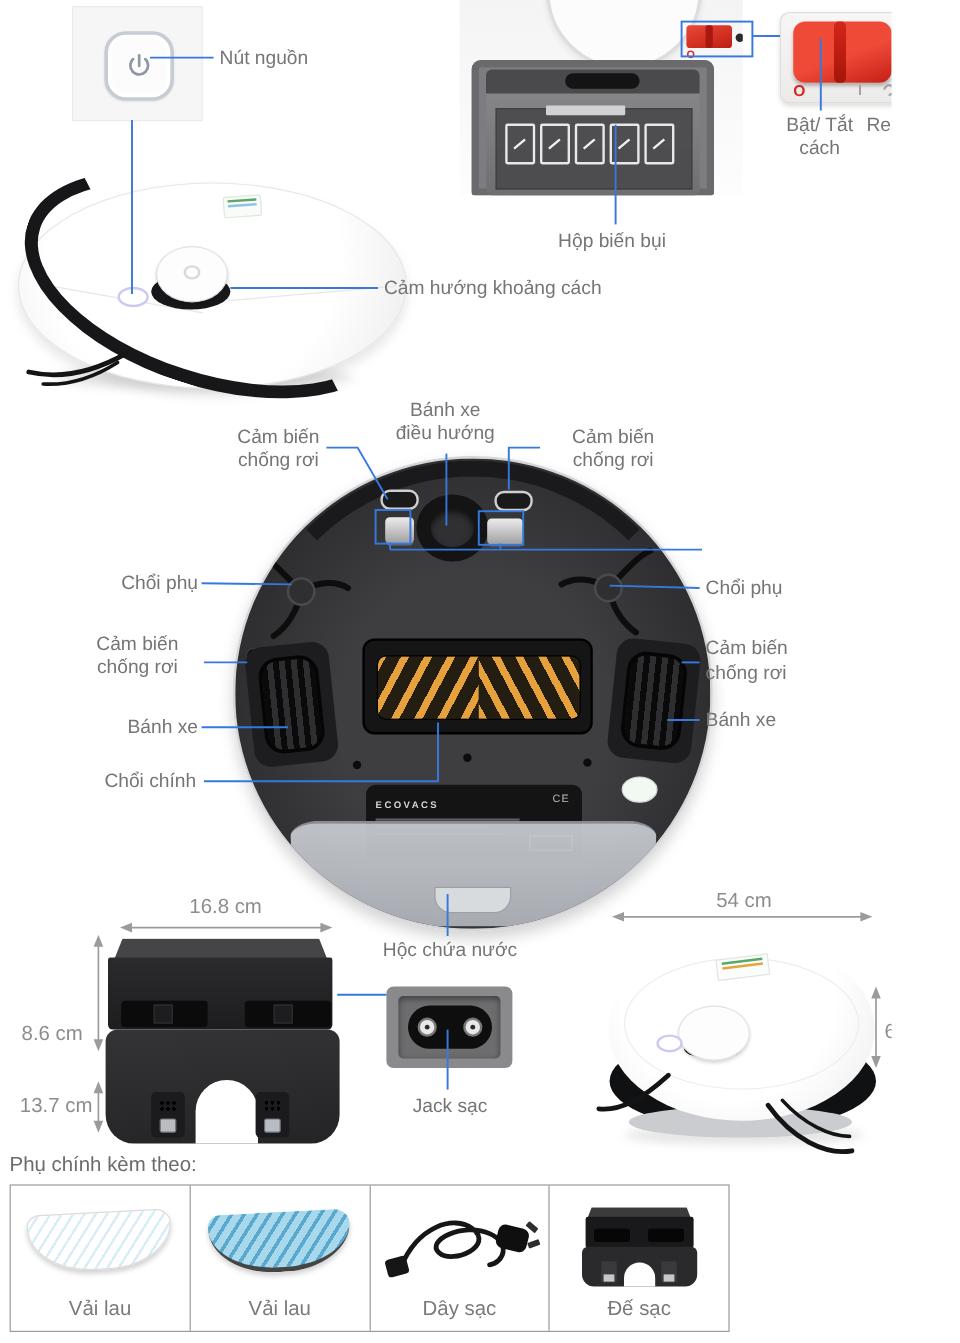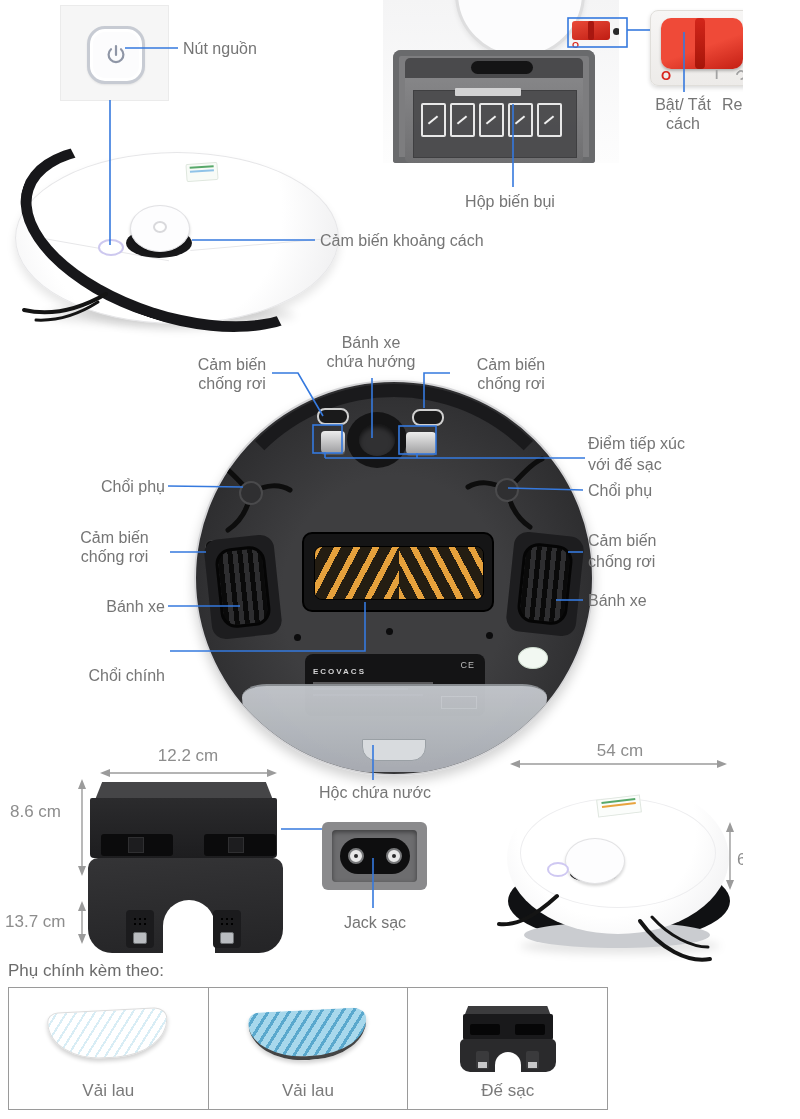--- a/index.html
+++ b/index.html
@@ -169,21 +169,21 @@
     <path d="M80 14 C58 28 36 33 18 32" stroke="#141414" stroke-width="3" fill="none" stroke-linecap="round"></path>
   </svg>
   <div class="abs sticker">
       <i></i>
       <i></i>
     </div>
   <div class="abs turret-ring"></div>
   <div class="abs turret"></div>
   <div class="abs turret-dot"></div>
   <div class="abs touch"></div>
-  <span class="cl" style="left:320px;top:231px;">Cảm biến khoảng cách</span>
+  <span class="cl" style="left:320px;top:231px;">Cảm hướng khoảng cách</span>
 
   <div class="abs photo">
     <div class="abs photo-turret"></div>
     <div class="abs bay"></div>
     <div class="abs bin"></div>
     <div class="abs bin-top"></div>
     <div class="abs bin-handle"></div>
     <div class="abs bin-win"></div>
     <div class="abs barcode"></div>
     <div class="abs iconrow">
@@ -267,69 +267,65 @@
     <div class="abs gsticker"></div>
     <div class="abs screw" style="left:98px;top:252px;"></div>
     <div class="abs screw" style="left:290px;top:250px;"></div>
     <div class="abs screw" style="left:190px;top:246px;"></div>
     <div class="abs tank"></div>
     <div class="abs notch"></div>
   </div>
 
   <div class="cl c2" style="left:311px;top:333px;width:120px;">
     <div>Bánh xe</div>
-    <div>chứa hướng</div>
+    <div>điều hướng</div>
   </div>
   <div class="cl c2" style="left:172px;top:355px;width:120px;">
     <div>Cảm biến</div>
     <div>chống rơi</div>
   </div>
   <div class="cl c2" style="left:451px;top:355px;width:120px;">
     <div>Cảm biến</div>
     <div>chống rơi</div>
-  </div>
-  <div class="cl" style="left:588px;top:434px;">
-    <div>Điểm tiếp xúc</div>
-    <div style="margin-top:2px;">với đế sạc</div>
   </div>
   <span class="cl" style="left:85px;top:477px;width:80px;text-align:right;">Chổi phụ</span>
   <span class="cl" style="left:588px;top:481px;">Chổi phụ</span>
   <div class="cl c2" style="left:62px;top:528px;width:105px;">
     <div>Cảm biến</div>
     <div>chống rơi</div>
   </div>
   <div class="cl" style="left:588px;top:531px;">
     <div>Cảm biến</div>
     <div style="margin-top:2px;">chống rơi</div>
   </div>
   <span class="cl" style="left:85px;top:597px;width:80px;text-align:right;">Bánh xe</span>
   <span class="cl" style="left:588px;top:591px;">Bánh xe</span>
-  <span class="cl" style="left:75px;top:642px;width:90px;text-align:right;margin-top:24px;">Chổi chính</span>
+  <span class="cl" style="left:87px;top:642px;width:90px;">Chổi chính</span>
   <span class="cl" style="left:315px;top:783px;width:120px;text-align:center;">Hộc chứa nước</span>
 
   <div class="abs dock-top"></div>
   <div class="abs dock-face">
     <div class="dock-win" style="left:11px;"></div>
     <div class="dock-win" style="left:114px;"></div>
     <div class="dock-sq" style="left:38px;"></div>
     <div class="dock-sq" style="left:138px;"></div>
   </div>
   <div class="abs dock-base"></div>
   <div class="abs dock-notch"></div>
   <div class="pinplate" style="left:126px;top:910px;">
     <span class="pindots" style="left:6px;top:6px;"></span>
     <span class="pincontact" style="left:7px;top:22px;"></span>
   </div>
   <div class="pinplate" style="left:213px;top:910px;">
     <span class="pindots" style="left:6px;top:6px;"></span>
     <span class="pincontact" style="left:7px;top:22px;"></span>
   </div>
-  <span class="dim" style="left:130px;top:746px;width:116px;text-align:center;">12.2 cm</span>
-  <span class="dim" style="left:10px;top:802px;width:67px;text-align:left;">8.6 cm</span>
-  <span class="dim" style="left:5px;top:912px;width:72px;text-align:left;">13.7 cm</span>
+  <span class="dim" style="left:130px;top:746px;width:116px;text-align:center;">16.8 cm</span>
+  <span class="dim" style="left:10px;top:852px;width:67px;text-align:center;">8.6 cm</span>
+  <span class="dim" style="left:5px;top:912px;width:72px;text-align:right;">13.7 cm</span>
 
   <div class="abs jackimg"></div>
   <div class="abs jackin"></div>
   <div class="abs jacksock"></div>
   <div class="jackpin" style="left:348px;top:848px;">
       <i></i>
     </div>
   <div class="jackpin" style="left:386px;top:848px;">
       <i></i>
     </div>
@@ -359,20 +355,30 @@
 
   <span class="acc-h">Phụ chính kèm theo:</span>
   <div class="abs acc-table">
     <div class="acc-cell">
       <div class="pad pad1"></div>
       <span class="acc-lbl">Vải lau</span>
     </div>
     <div class="acc-cell">
       <div class="pad pad2"></div>
       <span class="acc-lbl">Vải lau</span>
+    </div>
+    <div class="acc-cell">
+      <svg width="140" height="80" style="position:absolute;top:8px;left:5px;">
+        <path d="M20 60 C34 26 64 16 80 28 C98 42 64 58 52 48 C40 38 72 22 94 32 C112 40 106 56 94 58" stroke="#161616" stroke-width="4" fill="none" stroke-linecap="round"></path>
+        <rect x="8" y="52" width="18" height="15" rx="3" fill="#161616" transform="rotate(-15 17 60)"></rect>
+        <rect x="100" y="26" width="26" height="20" rx="6" fill="#0f0f10" transform="rotate(14 113 36)"></rect>
+        <rect x="124" y="24" width="10" height="5" rx="1" fill="#2e2e30" transform="rotate(40 129 27)"></rect>
+        <rect x="126" y="38" width="10" height="5" rx="1" fill="#2e2e30" transform="rotate(-20 131 41)"></rect>
+      </svg>
+      <span class="acc-lbl">Dây sạc</span>
     </div>
     <div class="acc-cell">
       <div class="minidock">
         <div class="md-top"></div>
         <div class="md-face">
           <div class="md-win" style="left:7px;"></div>
           <div class="md-win" style="left:52px;"></div>
         </div>
         <div class="md-base">
           <div class="md-notch"></div>

